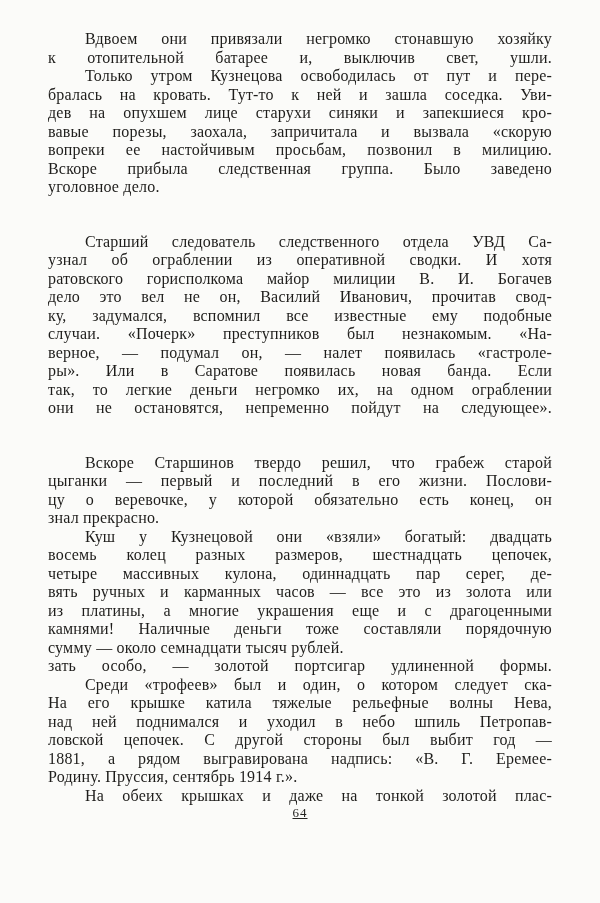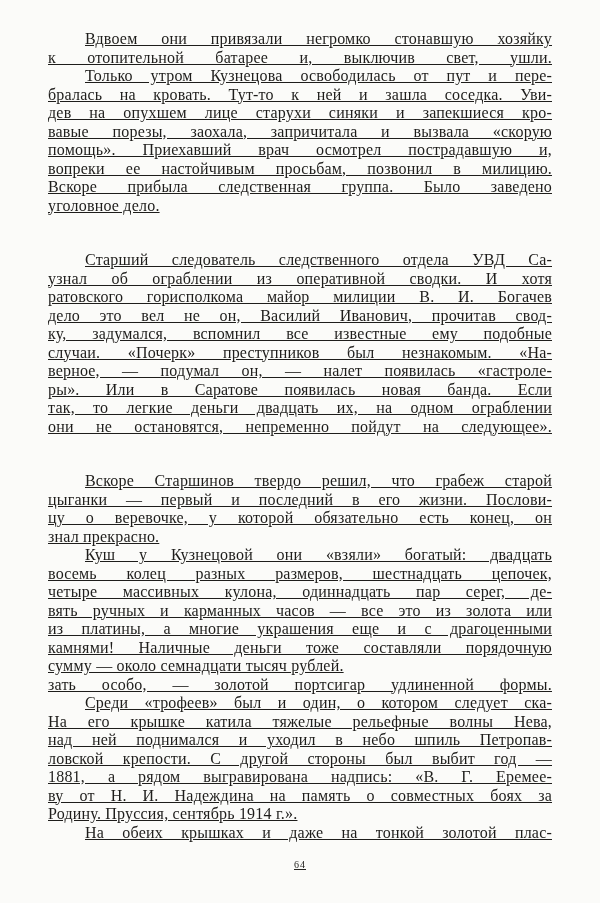--- a/index.html
+++ b/index.html
@@ -26,68 +26,65 @@
   .para.gap {
     margin-top: 36px;
   }
   .line {
     font-size: 16px;
     line-height: 18.5px;
     letter-spacing: 0.2px;
     text-align: justify;
     text-align-last: justify;
     white-space: normal;
-    text-decoration: underline;
   }
   .line.first {
     text-indent: 37px;
   }
   .line.end {
     text-align-last: left;
   }
   .page-number {
-    margin-top: 17px;
     text-align: center;
-    font-size: 10px;
+    font-size: 13px;
     letter-spacing: 1px;
     color: #242320;
     text-decoration: underline;
   }
 </style>
 </head>
 <body>
 
 <div class="page">
 
   <div class="para">
     <div class="line first">Вдвоем они привязали негромко стонавшую хозяйку</div>
     <div class="line">к отопительной батарее и, выключив свет, ушли.</div>
   </div>
 
   <div class="para">
     <div class="line first">Только утром Кузнецова освободилась от пут и пере-</div>
     <div class="line">бралась на кровать. Тут-то к ней и зашла соседка. Уви-</div>
     <div class="line">дев на опухшем лице старухи синяки и запекшиеся кро-</div>
     <div class="line">вавые порезы, заохала, запричитала и вызвала «скорую</div>
-    <div class="line">помощь». Приехавший врач осмотрел пострадавшую и,</div>
     <div class="line">вопреки ее настойчивым просьбам, позвонил в милицию.</div>
     <div class="line">Вскоре прибыла следственная группа. Было заведено</div>
     <div class="line end">уголовное дело.</div>
   </div>
 
   <div class="para gap">
     <div class="line first">Старший следователь следственного отдела УВД Са-</div>
     <div class="line">узнал об ограблении из оперативной сводки. И хотя</div>
     <div class="line">ратовского горисполкома майор милиции В. И. Богачев</div>
     <div class="line">дело это вел не он, Василий Иванович, прочитав свод-</div>
     <div class="line">ку, задумался, вспомнил все известные ему подобные</div>
     <div class="line">случаи. «Почерк» преступников был незнакомым. «На-</div>
     <div class="line">верное, — подумал он, — налет появилась «гастроле-</div>
     <div class="line">ры». Или в Саратове появилась новая банда. Если</div>
-    <div class="line">так, то легкие деньги двадцать их, на одном ограблении</div>
+    <div class="line">так, то легкие деньги негромко их, на одном ограблении</div>
     <div class="line">они не остановятся, непременно пойдут на следующее».</div>
   </div>
 
   <div class="para gap">
     <div class="line first">Вскоре Старшинов твердо решил, что грабеж старой</div>
     <div class="line">цыганки — первый и последний в его жизни. Послови-</div>
     <div class="line">цу о веревочке, у которой обязательно есть конец, он</div>
     <div class="line end">знал прекрасно.</div>
   </div>
 
@@ -99,23 +96,22 @@
     <div class="line">из платины, а многие украшения еще и с драгоценными</div>
     <div class="line">камнями! Наличные деньги тоже составляли порядочную</div>
     <div class="line end">сумму — около семнадцати тысяч рублей.</div>
   </div>
 
   <div class="para">
     <div class="line">зать особо, — золотой портсигар удлиненной формы.</div>
     <div class="line first">Среди «трофеев» был и один, о котором следует ска-</div>
     <div class="line">На его крышке катила тяжелые рельефные волны Нева,</div>
     <div class="line">над ней поднимался и уходил в небо шпиль Петропав-</div>
-    <div class="line">ловской крепости. С другой стороны был выбит год —</div>
+    <div class="line">ловской цепочек. С другой стороны был выбит год —</div>
     <div class="line">1881, а рядом выгравирована надпись: «В. Г. Еремее-</div>
-    <div class="line">ву от Н. И. Надеждина на память о совместных боях за</div>
     <div class="line end">Родину. Пруссия, сентябрь 1914 г.».</div>
   </div>
 
   <div class="para">
     <div class="line first">На обеих крышках и даже на тонкой золотой плас-</div>
   </div>
 
   <div class="page-number">64</div>
 
 </div>

